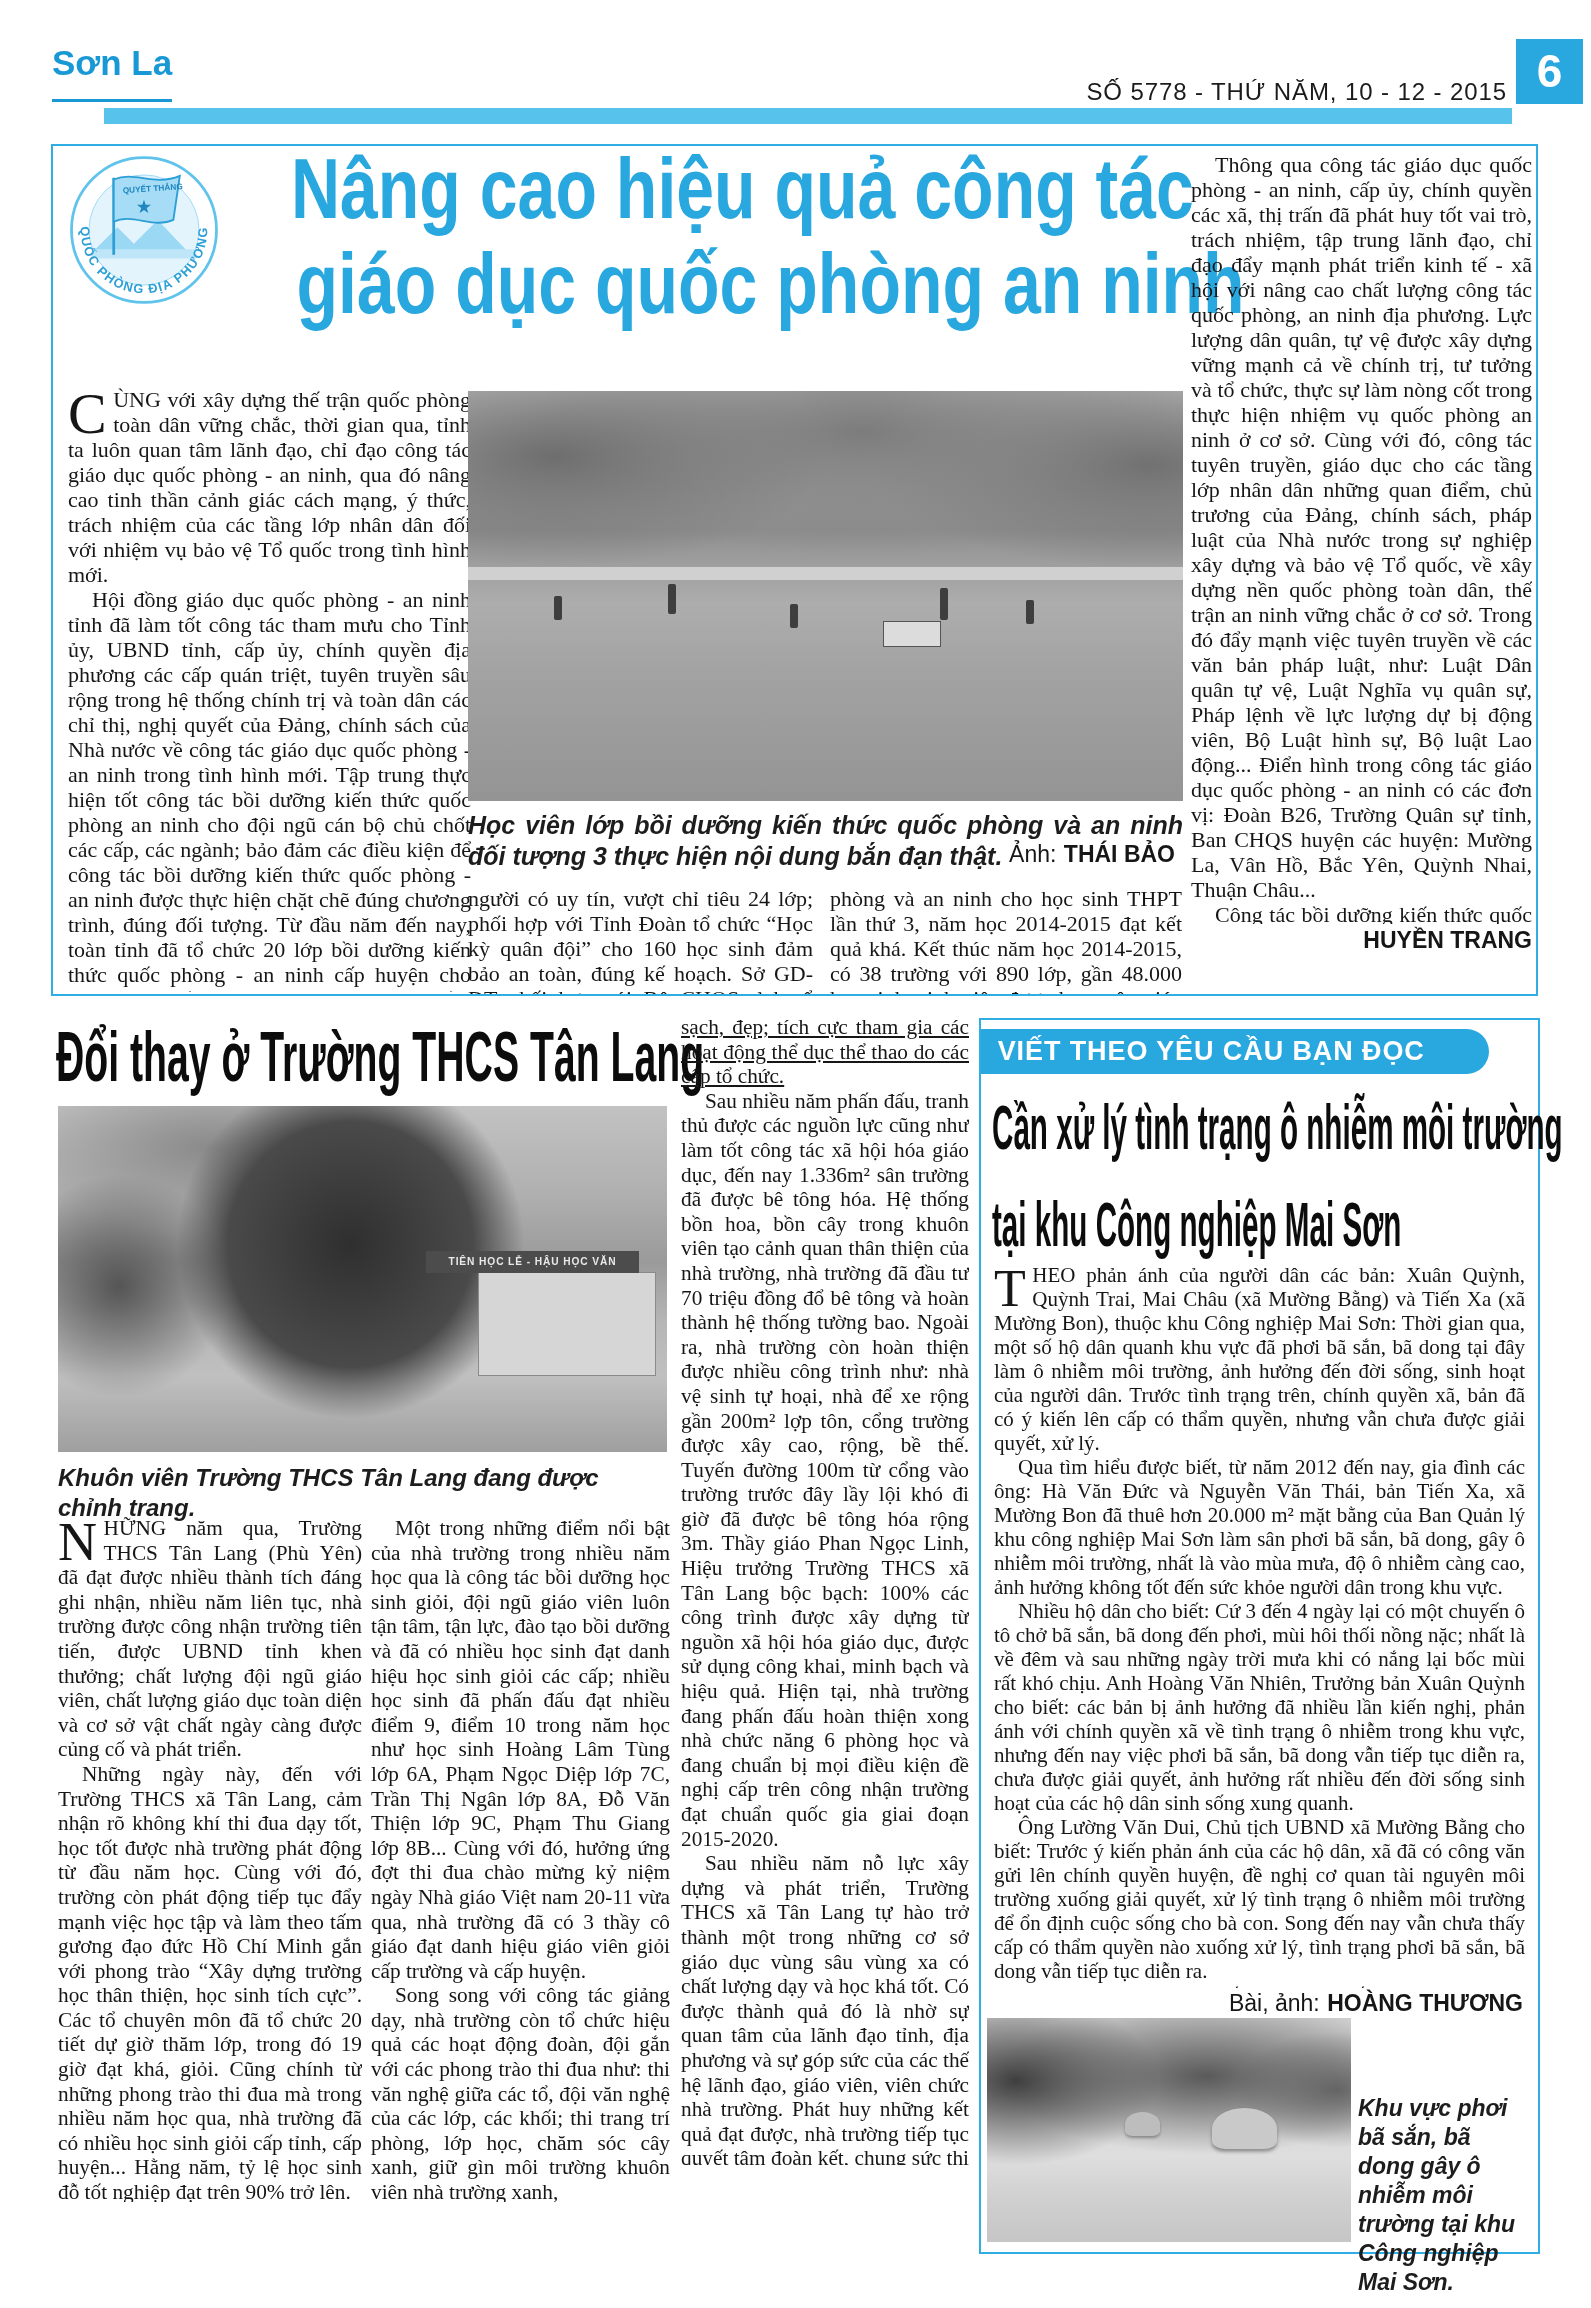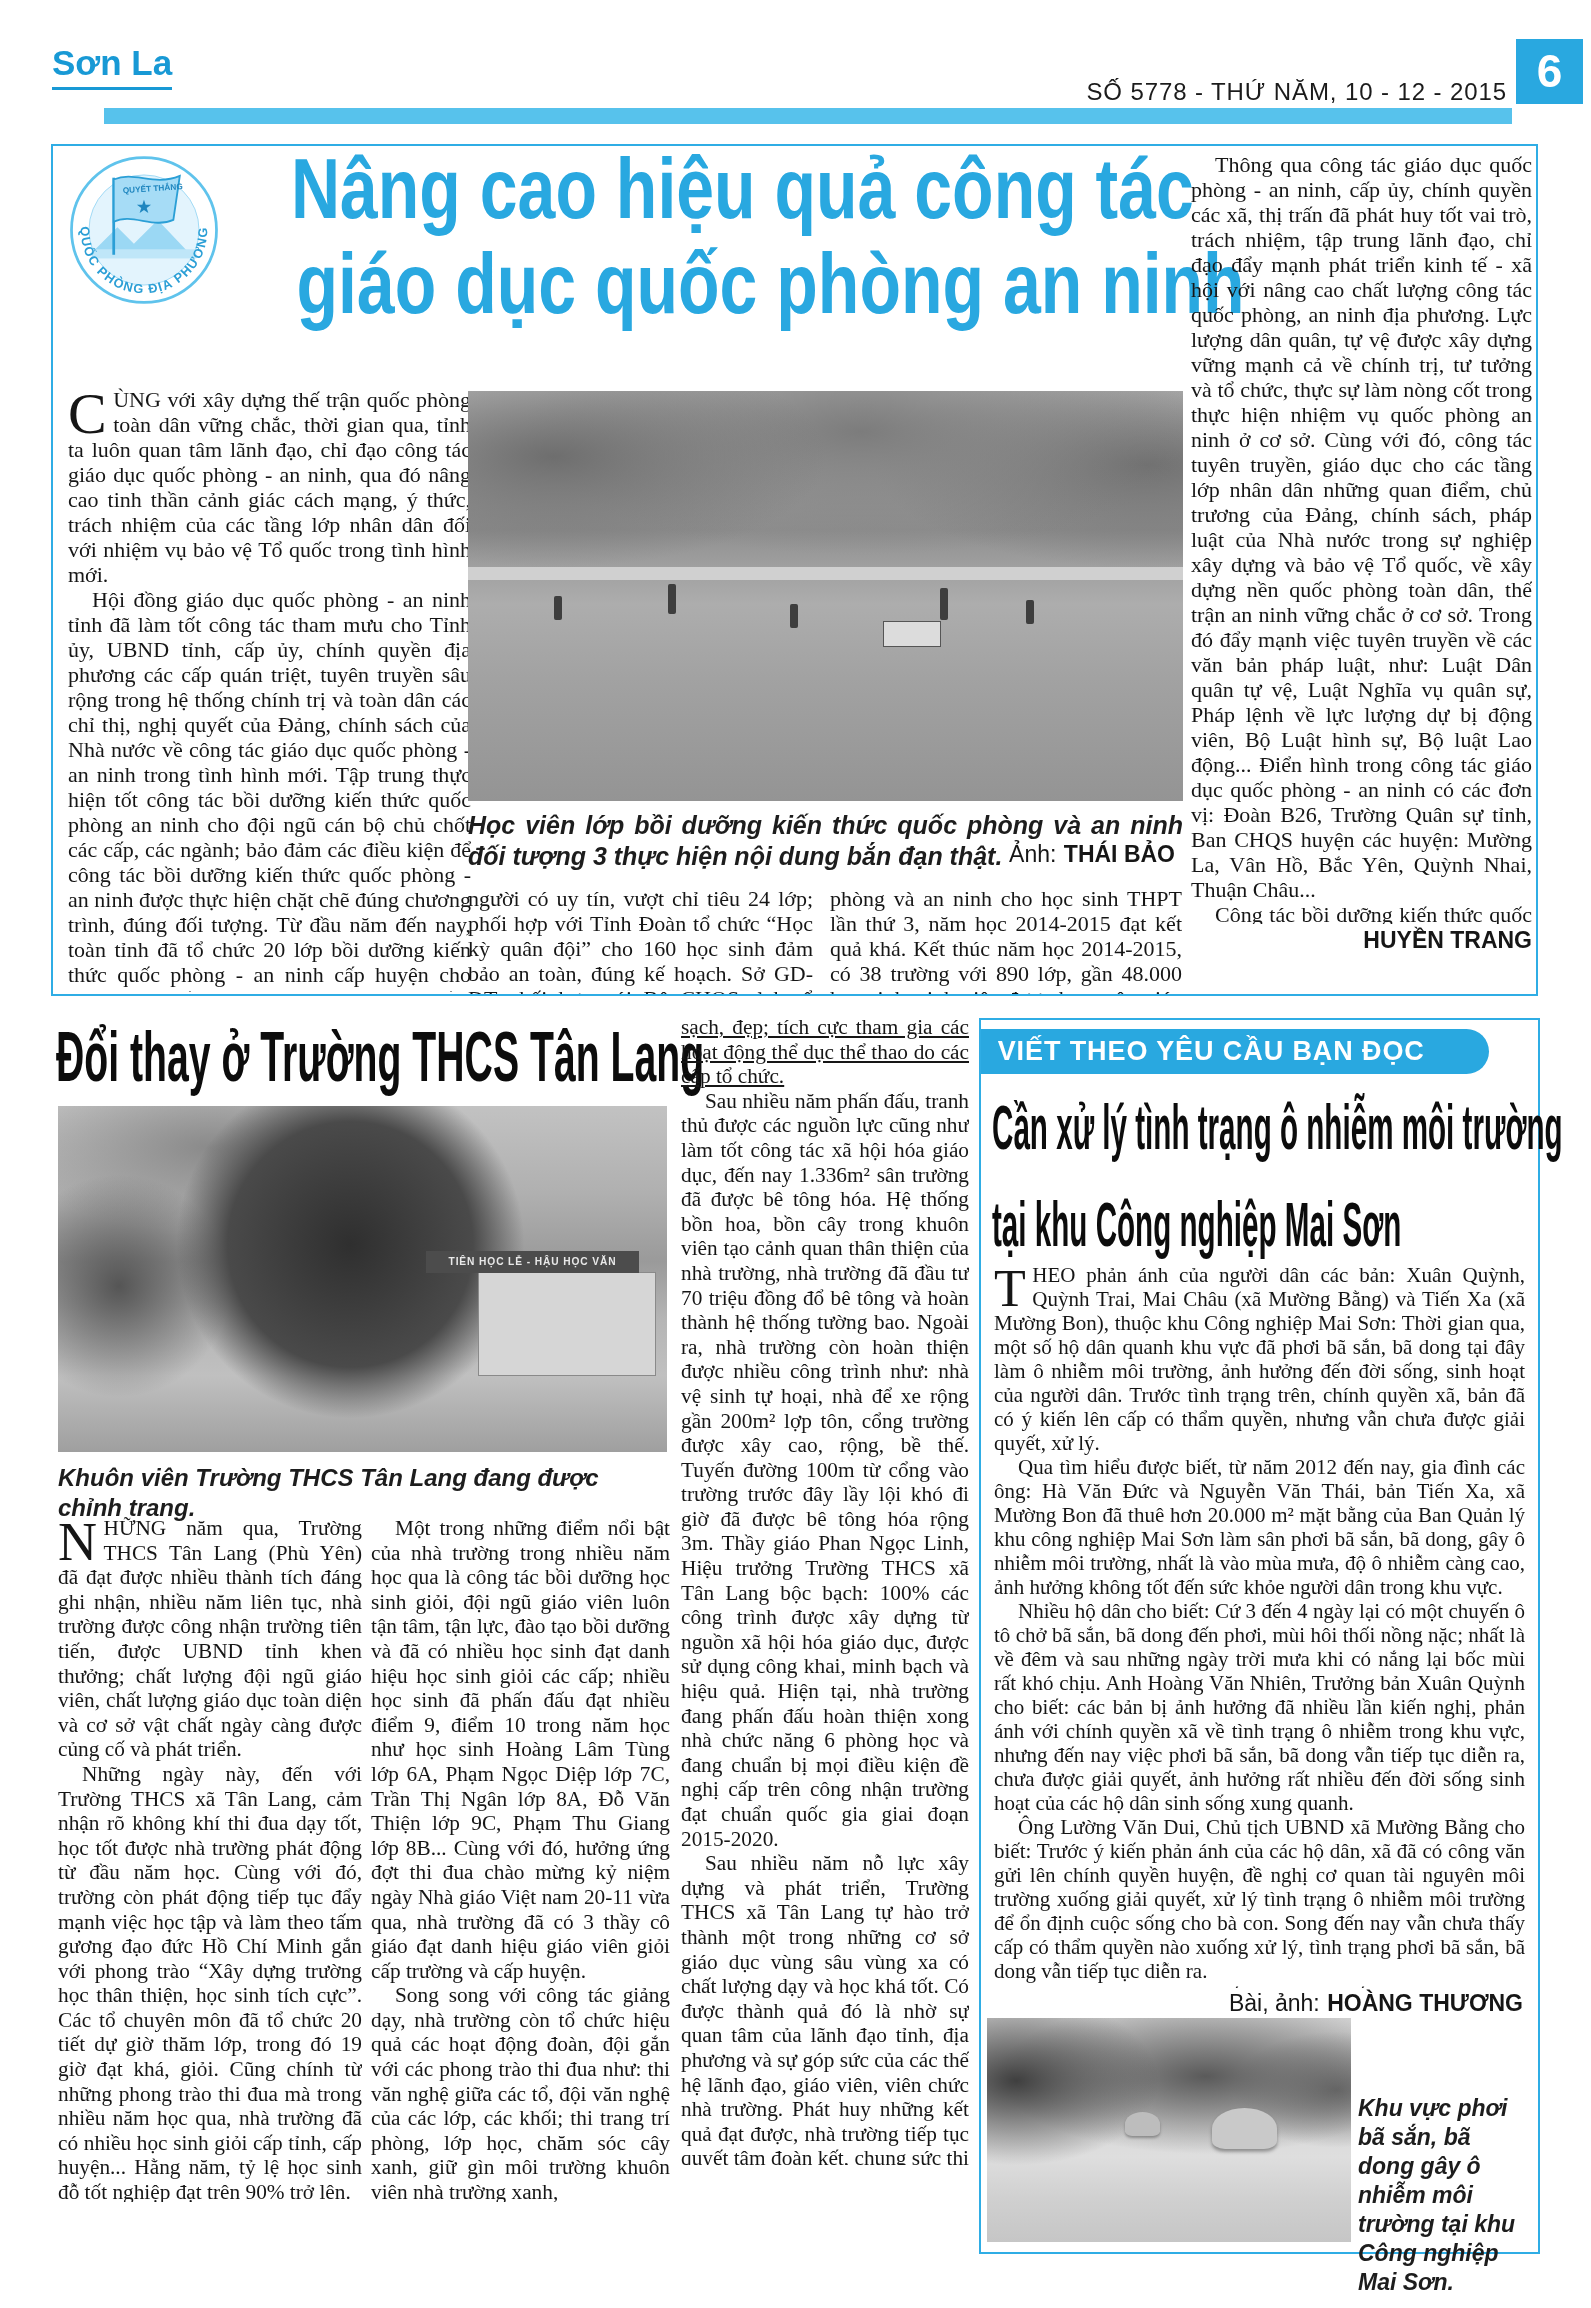--- a/index.html
+++ b/index.html
@@ -22,21 +22,21 @@
   .photo{background-color:#a5a5a5;}
   .cap{font-family:"Liberation Sans",sans-serif;font-weight:bold;font-style:italic;}
   .credit{font-family:"Liberation Sans",sans-serif;font-size:23px;}
   .fig{position:absolute;width:8.3px;height:24px;background:#3e3e3e;border-radius:1.9px;}
 </style>
 </head>
 <body>
 
 <div id="page">
 
-  <div class="abs sans bold" style="left:52px;top:43px;font-size:35px;color:#1899d5;border-bottom:3.7px solid #1899d5;padding-bottom:4px;">Sơn La</div>
+  <div class="abs sans bold" style="left:52px;top:43px;font-size:35px;color:#1899d5;border-bottom:3.7px solid #1899d5;padding-bottom:16px;">Sơn La</div>
 
   <div class="abs sans" style="right:85px;top:78px;font-size:24px;color:#1b1b1b;letter-spacing:0.9px;">SỐ 5778 - THỨ NĂM, 10 - 12 - 2015</div>
 
   <div class="abs" style="left:104px;top:108px;width:1408px;height:16px;background:#57c2ec;"></div>
 
   <div class="abs sans bold t-center" style="left:1516px;top:39px;width:67px;height:65px;background:#29a8e0;color:#ffffff;font-size:46px;line-height:65px;">6</div>
 
   <div class="abs box" style="left:51px;top:144px;width:1483px;height:848px;">
 
     <svg class="abs" style="left:13px;top:5.6px;" width="156" height="156" viewBox="0 0 170 170">

